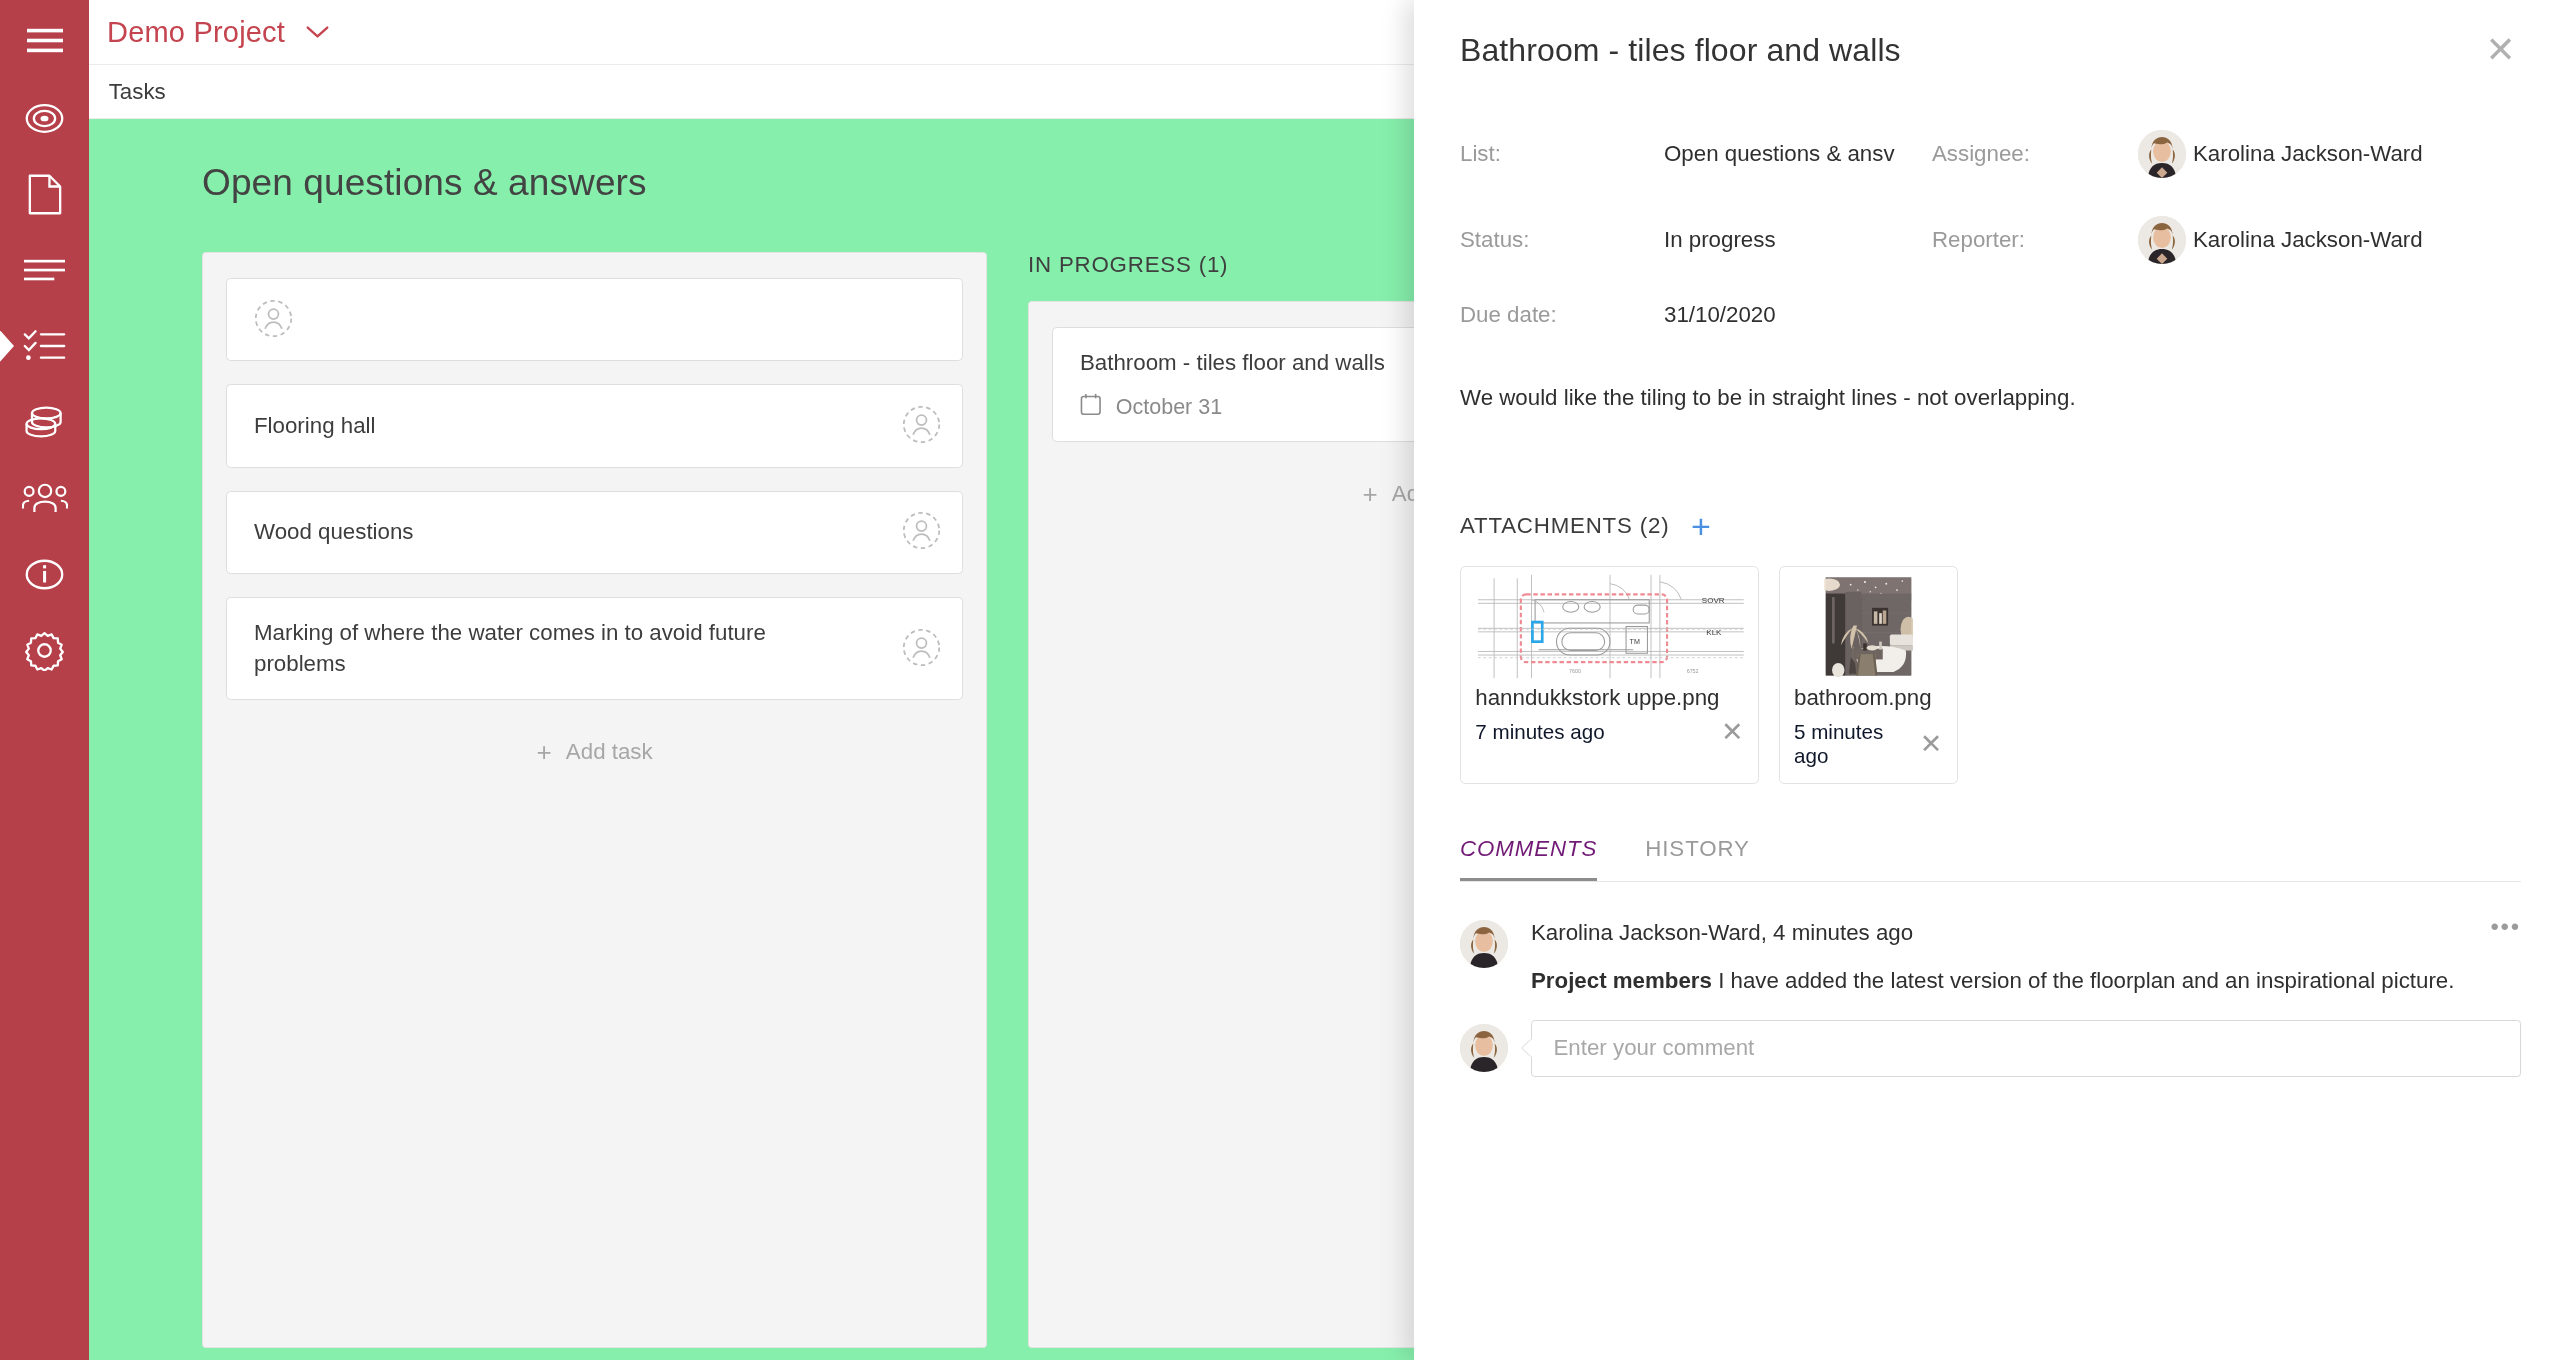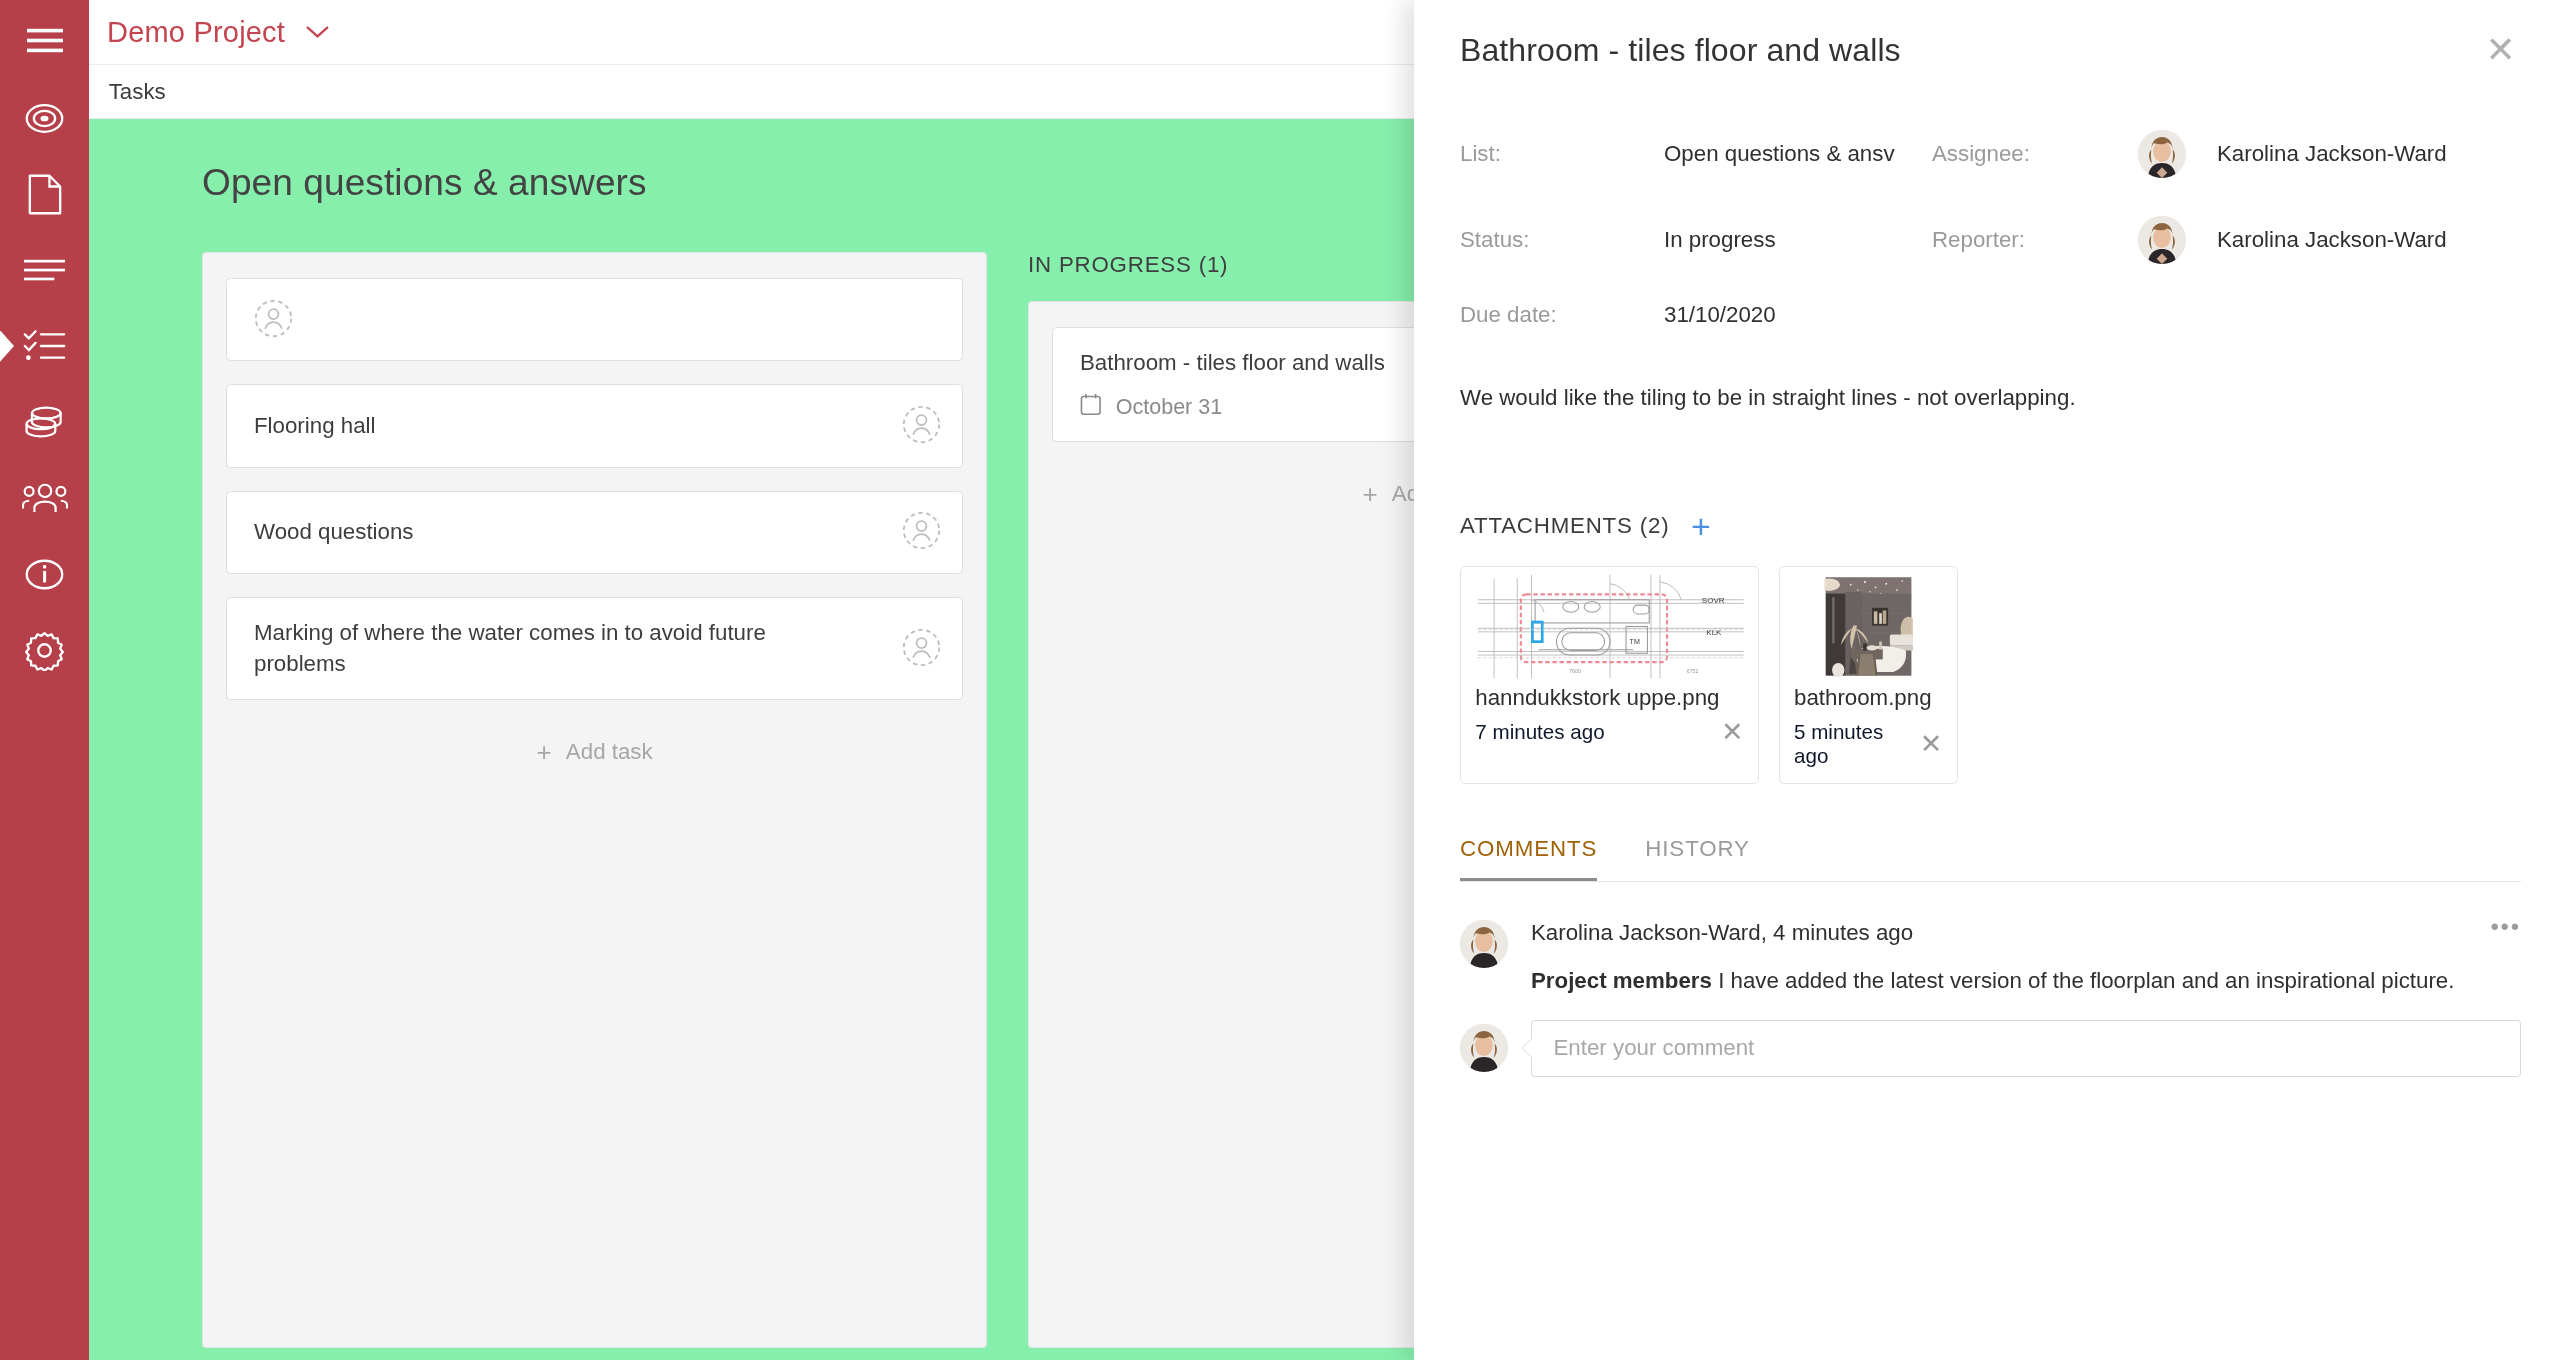--- a/index.html
+++ b/index.html
@@ -144,21 +144,21 @@
 
   .fields {
     margin-top: 61px;
     display: grid;
     grid-template-columns: 204px 268px 206px 1fr;
     row-gap: 38px;
     align-items: center;
   }
   .f-label { font-size: 22.3px; color: #9a9a9a; }
   .f-value { font-size: 22.3px; color: #2f2f2f; white-space: nowrap; overflow: hidden; }
-  .person { display: flex; align-items: center; gap: 31px; }
+  .person { display: flex; align-items: center; gap: 7px; }
   .person-name { font-size: 22.3px; color: #2f2f2f; white-space: nowrap; }
 
   .description {
     margin-top: 54px; font-size: 22.3px; color: #2f2f2f; line-height: 1.45;
   }
 
   .attach-head {
     margin-top: 95px;
     display: flex; align-items: center; gap: 21.5px;
   }
@@ -184,21 +184,21 @@
   .att-x { font-size: 27px; color: #9b9b9b; line-height: .8; font-weight: 300; cursor: pointer; }
 
   .tabs {
     display: flex; gap: 0; margin-top: 52px;
     border-bottom: 0.9px solid #e6e6e6;
   }
   .tab {
     font-size: 22.3px; letter-spacing: 0.9px; padding: 0 0 16px 0;
     margin-right: 48px; color: #9a9a9a; cursor: pointer;
   }
-  .tab.active { color: #a16207; border-bottom: 3.6px solid #8d8d8d; }
+  .tab.active { color: #701a75; border-bottom: 3.6px solid #8d8d8d; font-style: italic; }
 
   .comment {
     display: flex; gap: 23px; margin-top: 38px; align-items: flex-start;
   }
   .comment-body { flex: 1 1 auto; min-width: 0; }
   .comment-meta {
     display: flex; align-items: flex-start; justify-content: space-between;
     font-size: 22.3px; color: #2f2f2f;
   }
   .dots { color: #9b9b9b; font-size: 24px; letter-spacing: 1.8px; line-height: .6; cursor: pointer; }

